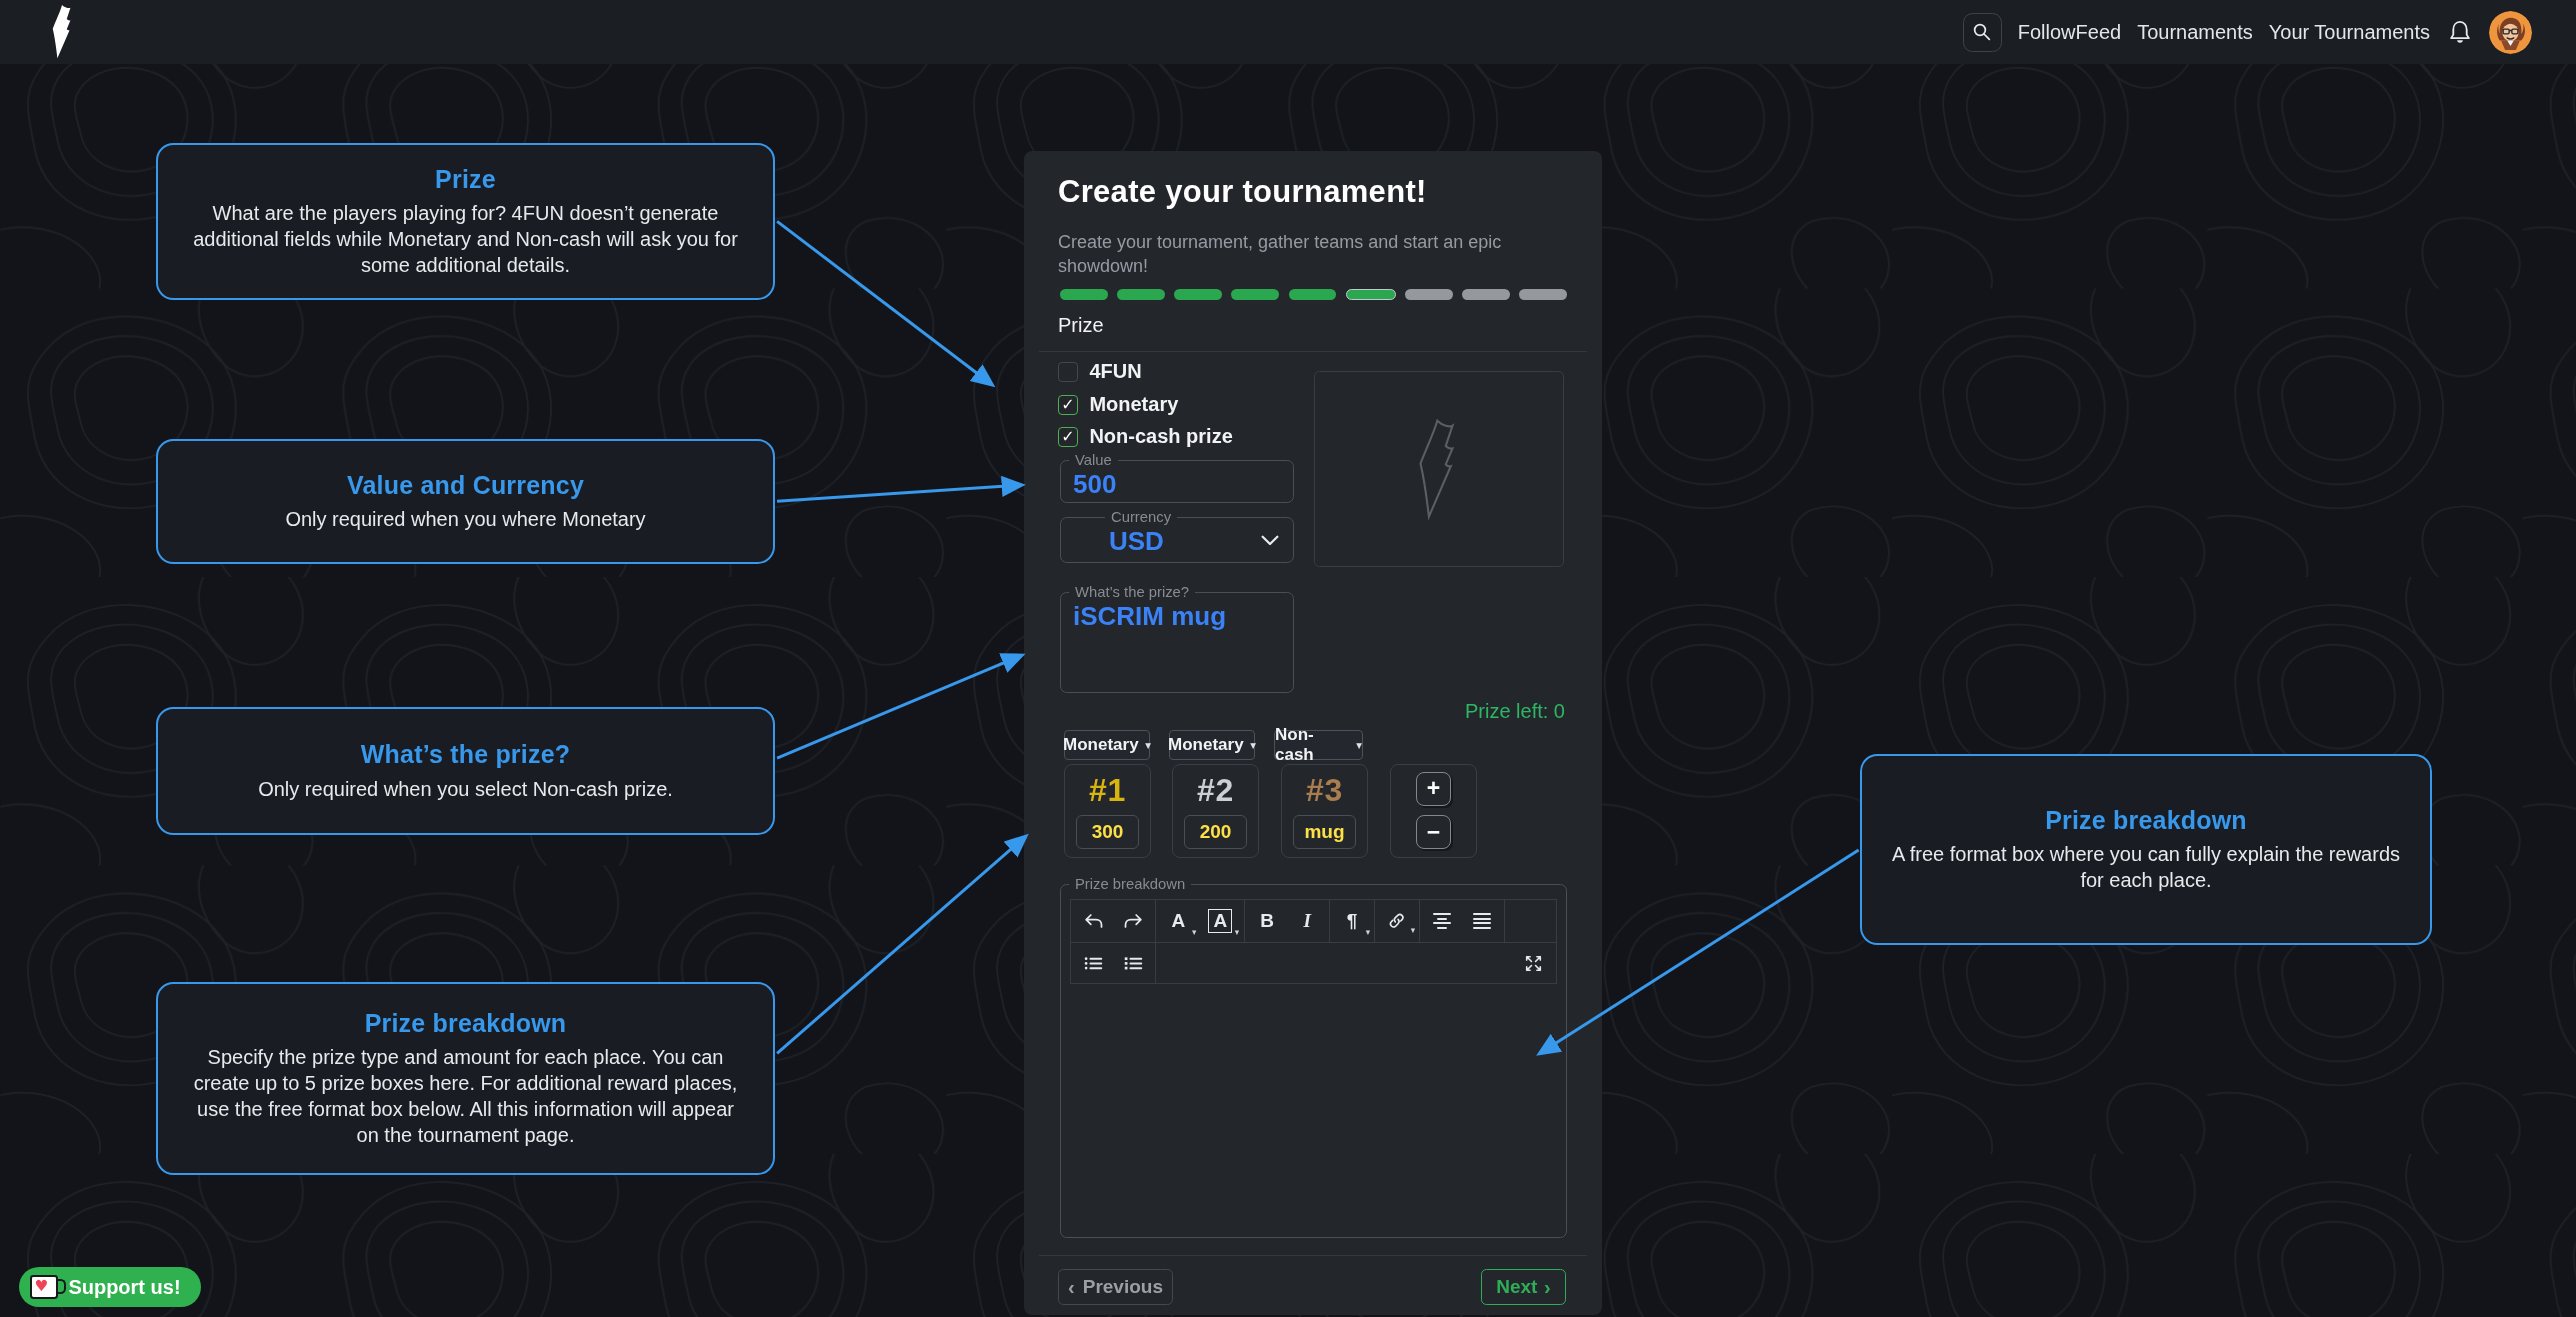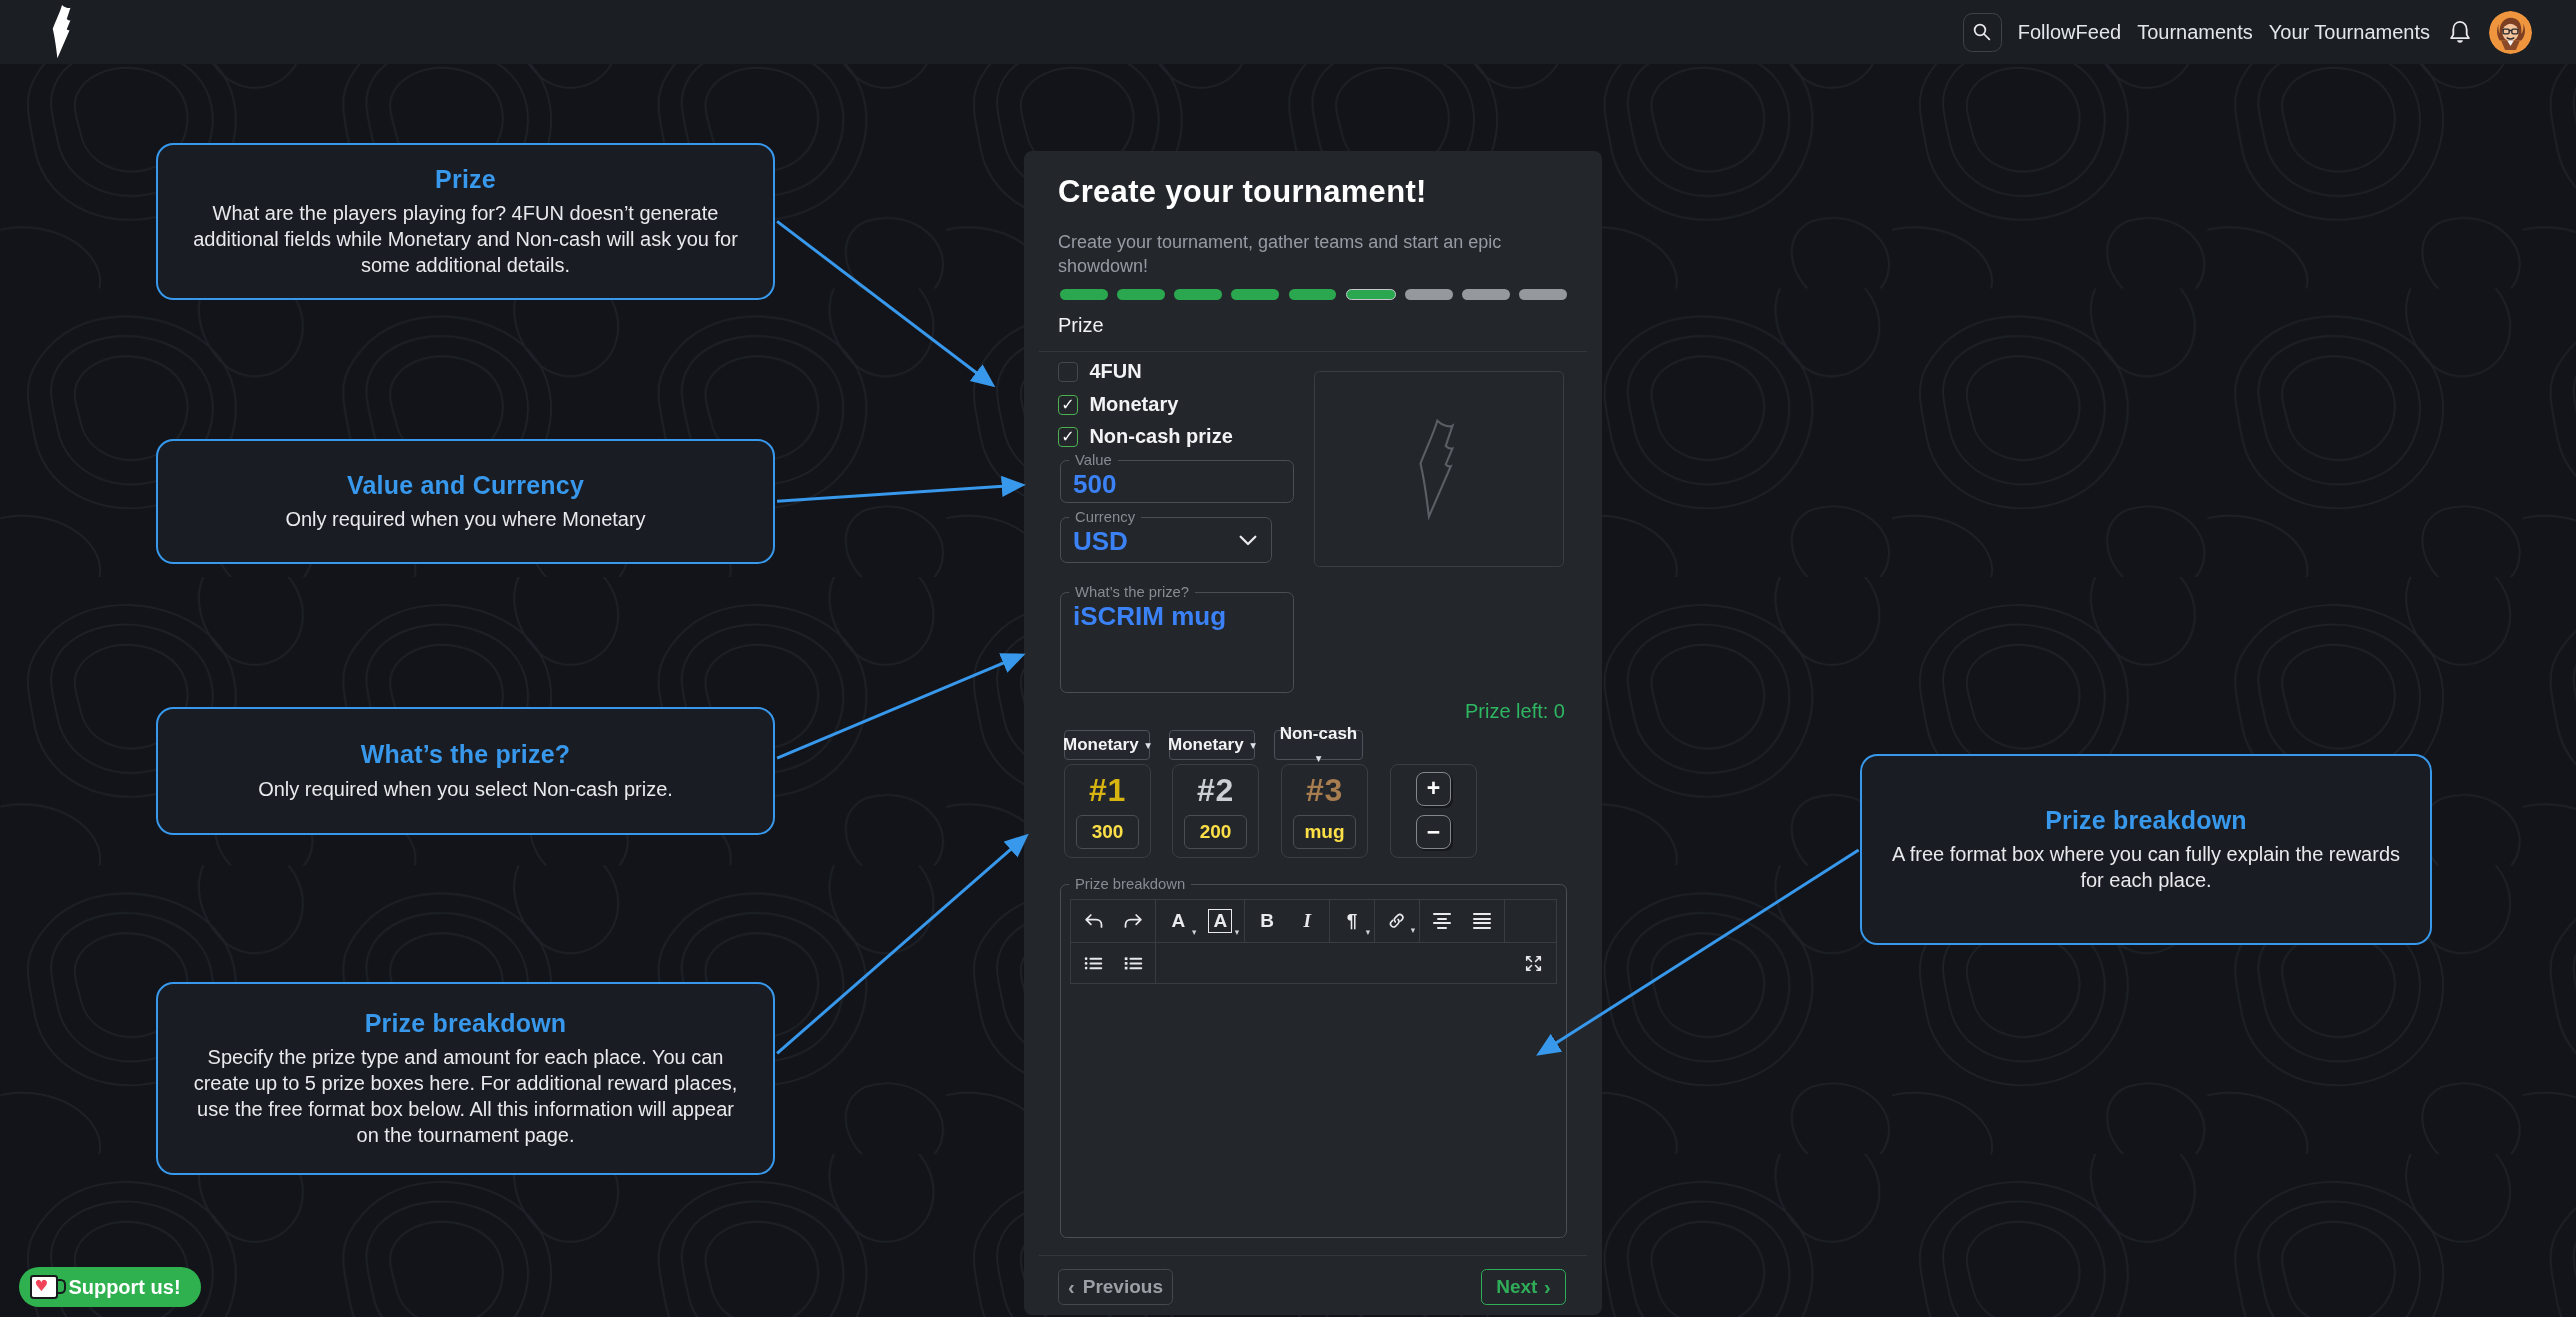--- a/index.html
+++ b/index.html
@@ -51,38 +51,38 @@
   .cb-row { position:absolute; left:34px; display:flex; align-items:center; gap:11.4px; cursor:pointer; }
   .cb-row.r1 { top:209px; } .cb-row.r2 { top:242px; } .cb-row.r3 { top:274px; }
   .cb { width:20px; height:20px; border-radius:4px; border:1.3px solid #43474e; display:flex;
         align-items:center; justify-content:center; color:#fff; font-size:16px; font-weight:700; }
   .cb.checked { border-color:#4caf50; }
   .cb-label { color:#f2f3f5; font-size:20px; font-weight:600; }
 
   fieldset { position:absolute; border:0.7px solid #4a4e55; border-radius:6.7px; min-inline-size:0; }
   legend { margin-left:8px; padding:0 6px; color:#878c93; font-size:14.8px; }
   .fs-value    { left:36px; top:301px; width:234px; height:51px; }
-  .fs-currency { left:36px; top:358px; width:212px; height:54px; }
+  .fs-currency { left:36px; top:358px; width:234px; height:54px;padding-left:36px; }
   .fs-prize    { left:36px; top:433px; width:234px; height:109px; }
   .fs-breakdown{ left:36px; top:725px; width:507px; height:362px; }
   .fs-text { padding:1.3px 12px 5.4px; color:#3b82f6; font-size:26px; font-weight:700; }
   .fs-text.desc { font-weight:600; }
   .fs-chevron { position:absolute; right:13.4px; top:9.4px; }
 
   .img-box { position:absolute; left:290px; top:220px; width:250px; height:196px;
              border:0.7px solid #393d44; border-radius:5.4px; display:flex; align-items:center; justify-content:center; }
 
   .prize-left { position:absolute; right:37px; top:549px; color:#2eb762; font-size:20px; font-weight:500; }
 
   .pselect { position:absolute; top:579px; height:29.5px; background:#24272d; border:0.7px solid #4d5158;
              border-radius:4px; display:flex; align-items:center; justify-content:center; gap:6.7px;
              color:#f2f3f5; font-size:17px; font-weight:600; cursor:pointer; }
   .ps-1 { left:40px;  width:86px; }
   .ps-2 { left:145px; width:86px; }
-  .ps-3 { left:250px; width:89px;flex-direction:column; }
+  .ps-3 { left:250px; width:89px; }
   .caret { font-size:11.4px; color:#dfe2e6; }
 
   .pbox { position:absolute; top:613px; width:87px; height:94px; border:0.7px solid #3a3e45;
           border-radius:8px; display:flex; flex-direction:column; align-items:center; justify-content:space-between;
           padding:6.7px 0 8px; }
   .pb-1 { left:40px; } .pb-2 { left:148px; } .pb-3 { left:257px; } .pb-4 { left:366px; }
   .rank { font-size:32px; font-weight:800; letter-spacing:0.7px; }
   .rank.gold { color:#d8b411; } .rank.silver { color:#ccd0d4; } .rank.bronze { color:#a87d4f; }
   .pinput { width:63px; height:34px; border:0.7px solid #4a4e55; border-radius:6px; color:#fde047;
             font-size:19px; font-weight:600; display:flex; align-items:center; justify-content:center; cursor:text; }

